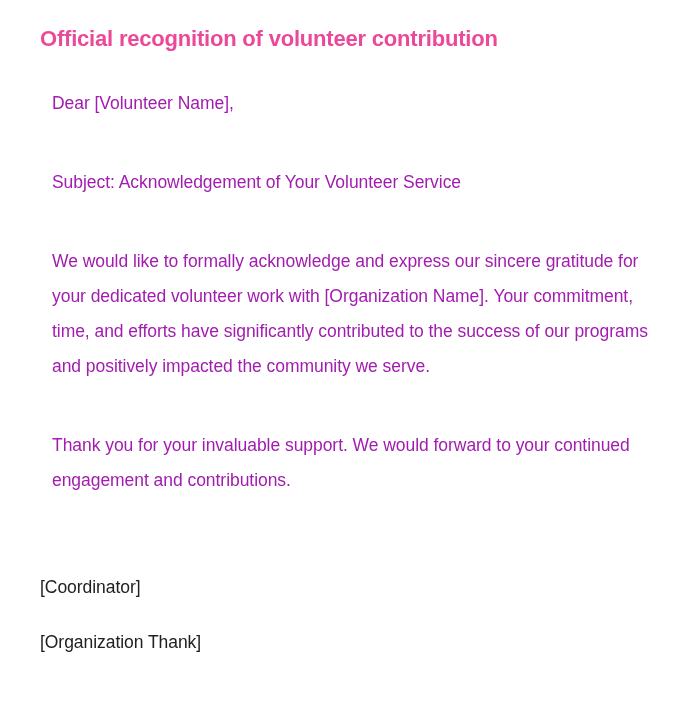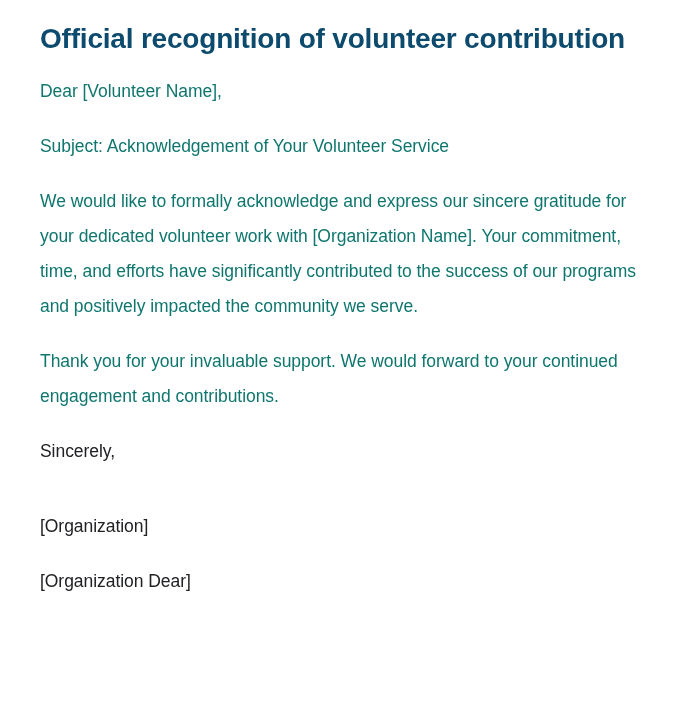--- a/index.html
+++ b/index.html
@@ -19,35 +19,35 @@
     box-sizing: border-box;
     width: 700px;
     height: 711px;
     background: #ffffff;
     padding: 22px 40px 0 40px;
   }
 
   .doc-title {
     margin: 0;
     padding: 0;
-    font-size: 28px;
+    font-size: 22px;
     line-height: 34px;
     font-weight: 700;
     letter-spacing: -0.2px;
-    color: #0c4a6e;
+    color: #ec4899;
     white-space: nowrap;
   }
 
   .para {
-    margin: 0;
+    margin: 12px;
     padding: 0;
     font-size: 17.5px;
     line-height: 35px;
     font-weight: 400;
-    color: #0f766e;
+    color: #a21caf;
     max-width: 600px;
     letter-spacing: -0.05px;
   }
 
   .gap-after-title { height: 18px; }
   .gap-para        { height: 20px; }
 
   .sig-line {
     margin: 0;
     padding: 0;
@@ -76,26 +76,25 @@
   <div class="gap-para"></div>
 
   <p class="para">We would like to formally acknowledge and express our sincere gratitude for your dedicated volunteer work with [Organization Name]. Your commitment, time, and efforts have significantly contributed to the success of our programs and positively impacted the community we serve.</p>
 
   <div class="gap-para"></div>
 
   <p class="para">Thank you for your invaluable support. We would forward to your continued engagement and contributions.</p>
 
   <div class="gap-para"></div>
 
-  <p class="sig-line">Sincerely,</p>
 
   <div class="gap-para"></div>
 
 
   <div class="gap-para"></div>
 
-  <p class="sig-line">[Organization]</p>
+  <p class="sig-line">[Coordinator]</p>
 
   <div class="gap-para"></div>
 
-  <p class="sig-line">[Organization Dear]</p>
+  <p class="sig-line">[Organization Thank]</p>
 
 </div>
 
 </body></html>

